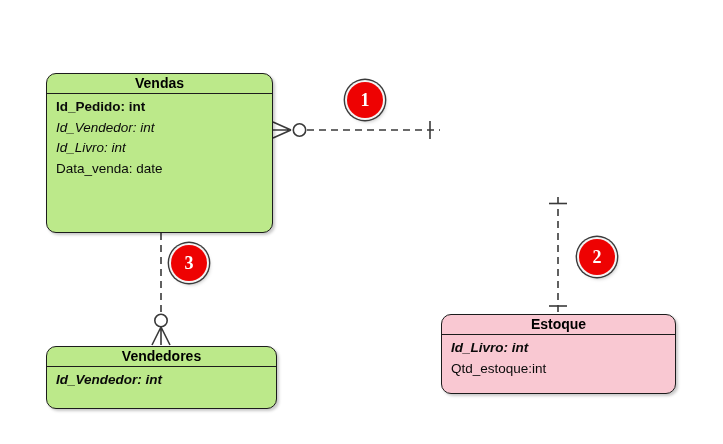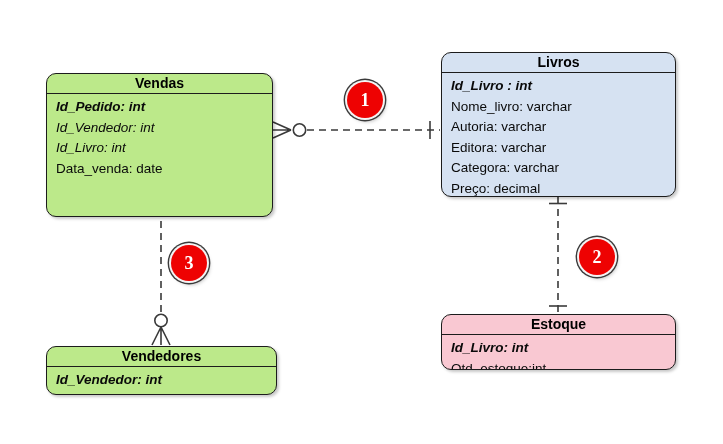--- a/index.html
+++ b/index.html
@@ -22,21 +22,21 @@
     font-weight:bold; font-size:14px; color:#000;
     text-align:center; padding:1px 0 2px 0;
     border-bottom:1.4px solid #1c1c1c;
     white-space:nowrap;
   }
   .entity-body { padding-top:3px; }
   .attr {
     font-size:13.5px; line-height:20.5px; color:#0a0a0a;
     padding-left:9px; white-space:nowrap;
   }
-  .attr.b { font-weight:bold;font-style:italic; }
+  .attr.b { font-weight:bold; }
   .attr.i { font-style:italic; }
   .badge {
     position:absolute; z-index:3;
     width:36px; height:36px; border-radius:50%;
     display:flex; align-items:center; justify-content:center;
     font-family:"Liberation Serif", serif; font-weight:bold;
     font-size:18px; color:#ffffff;
     box-shadow:0 0 0 2px #f4f4f4, 0 0 0 3.4px #3a3a3a, 2px 3px 4px rgba(0,0,0,0.35);
   }
 </style>
@@ -61,50 +61,39 @@
     </g>
 
     <g stroke="#3a3a3a" stroke-width="1.6" fill="none">
       <path d="M161 197 V314" stroke-dasharray="7 5"></path>
       <path d="M152 204 H170"></path>
       <circle cx="161" cy="320.5" r="6.2" fill="#ffffff"></circle>
       <path d="M161 327 L152 345 M161 327 L170 345 M161 327 V345"></path>
     </g>
   </svg>
 
-  <div class="entity" style="left: 46px; top: 73px; width: 227px; height: 144px; background-color: rgb(188, 233, 138);">
+  <div class="entity" style="left: 46px; top: 73px; width: 227px; height: 160px; background-color: rgb(188, 233, 138);">
     <div class="entity-title">Vendas</div>
     <div class="entity-body">
         <div class="attr b">Id_Pedido: int</div>
         <div class="attr i">Id_Vendedor: int</div>
         <div class="attr i">Id_Livro: int</div>
         <div class="attr">Data_venda: date</div>
       </div>
   </div>
 
-  <div class="entity" style="left: 441px; top: 52px; width: 235px; height: 145px; background-color: rgb(214, 226, 242);">
-    <div class="entity-title">Livros</div>
-    <div class="entity-body">
-        <div class="attr b i">Id_Livro : int</div>
-        <div class="attr">Nome_livro: varchar</div>
-        <div class="attr">Autoria: varchar</div>
-        <div class="attr">Editora: varchar</div>
-        <div class="attr">Categora: varchar</div>
-        <div class="attr">Preço: decimal</div>
-      </div>
-  </div>
 
-  <div class="entity" style="left: 46px; top: 346px; width: 231px; height: 49px; background-color: rgb(188, 233, 138);">
+  <div class="entity" style="left: 46px; top: 346px; width: 231px; height: 63px; background-color: rgb(188, 233, 138);">
     <div class="entity-title">Vendedores</div>
     <div class="entity-body">
         <div class="attr b i">Id_Vendedor: int</div>
       </div>
   </div>
 
-  <div class="entity" style="left: 441px; top: 314px; width: 235px; height: 56px; background-color: rgb(249, 200, 210);">
+  <div class="entity" style="left: 441px; top: 314px; width: 235px; height: 80px; background-color: rgb(249, 200, 210);">
     <div class="entity-title">Estoque</div>
     <div class="entity-body">
         <div class="attr b i">Id_Livro: int</div>
         <div class="attr">Qtd_estoque:int</div>
       </div>
   </div>
 
   <div class="badge" style="left: 347px; top: 82px; background-color: rgb(238, 2, 2);">1</div>
   <div class="badge" style="left: 579px; top: 239px; background-color: rgb(238, 2, 2);">2</div>
   <div class="badge" style="left: 171px; top: 245px; background-color: rgb(238, 2, 2);">3</div>

